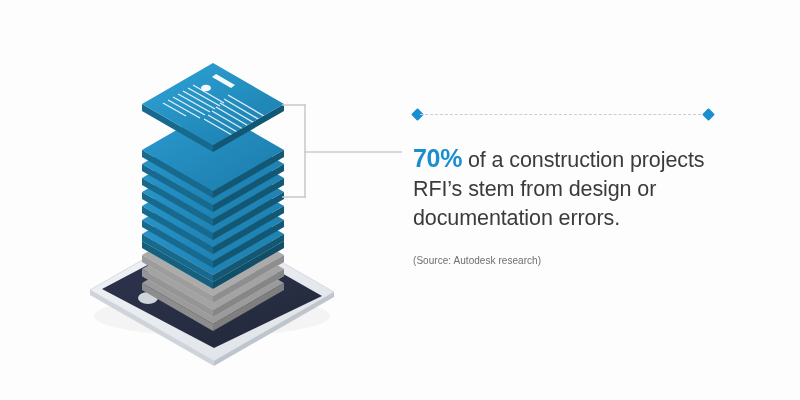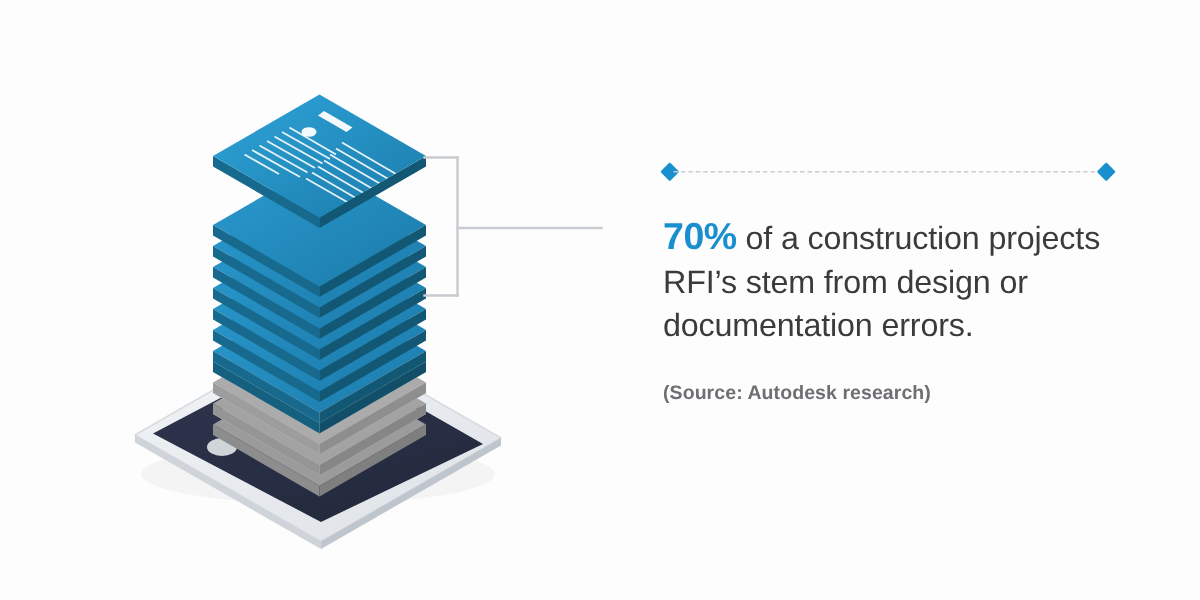--- a/index.html
+++ b/index.html
@@ -41,21 +41,20 @@
     width: 130px;
     height: 115px;
   }
 
   
   .callout {
     position: absolute;
     left: 413px;
     top: 108px;
     width: 330px;
-    margin-left: 29px;
   }
 
   .dash-rule {
     position: relative;
     height: 14px;
     width: 300px;
     margin-bottom: 20px;
   }
   .dash-rule .dline {
     position: absolute;
@@ -88,23 +87,23 @@
   }
   .headline .stat {
     color: #1a8fd0;
     font-weight: bold;
     font-size: 25px;
     letter-spacing: -0.3px;
   }
 
   .source {
     margin-top: 22px;
-    font-size: 13px;
+    font-size: 10px;
     color: #6e6f72;
-    font-weight: bold;
+    font-weight: normal;
     letter-spacing: 0.05px;
   }
 </style>
 </head>
 <body style="background: rgb(253, 253, 253);">
 
 <div id="infographic">
 
   <div class="illustration-wrap">
     <svg width="400" height="400" viewBox="0 0 400 400" xmlns="http://www.w3.org/2000/svg">

